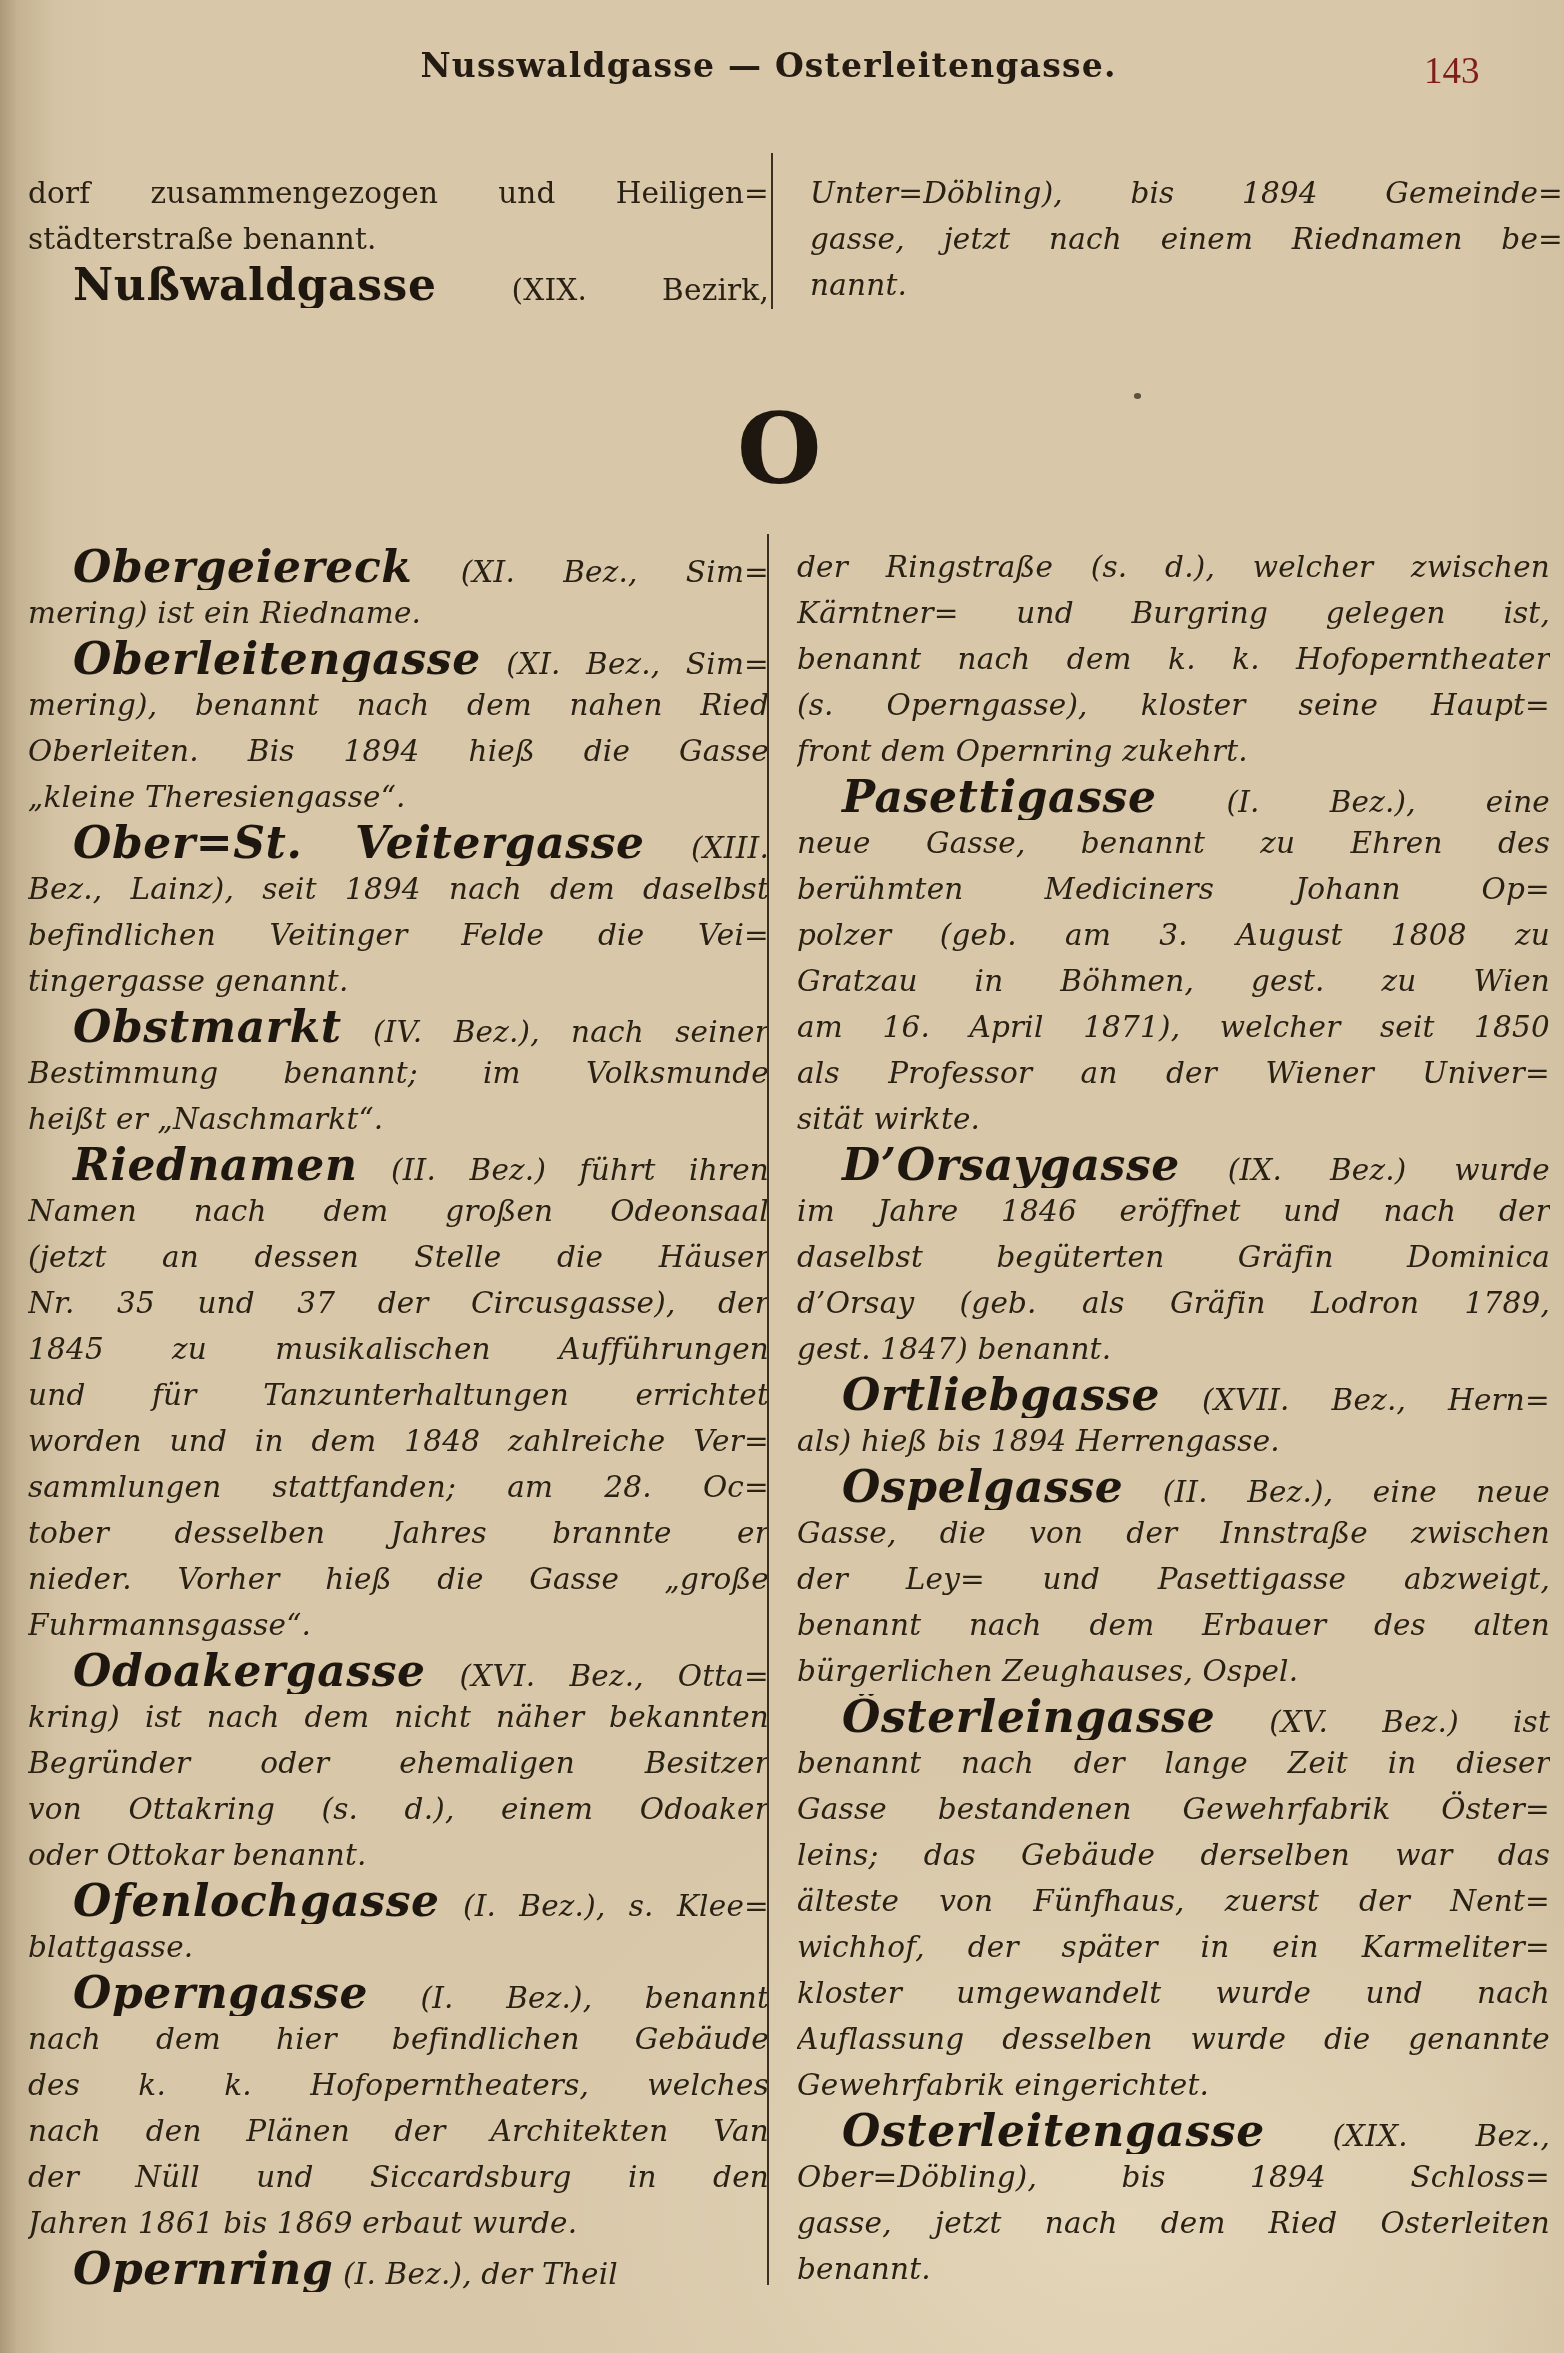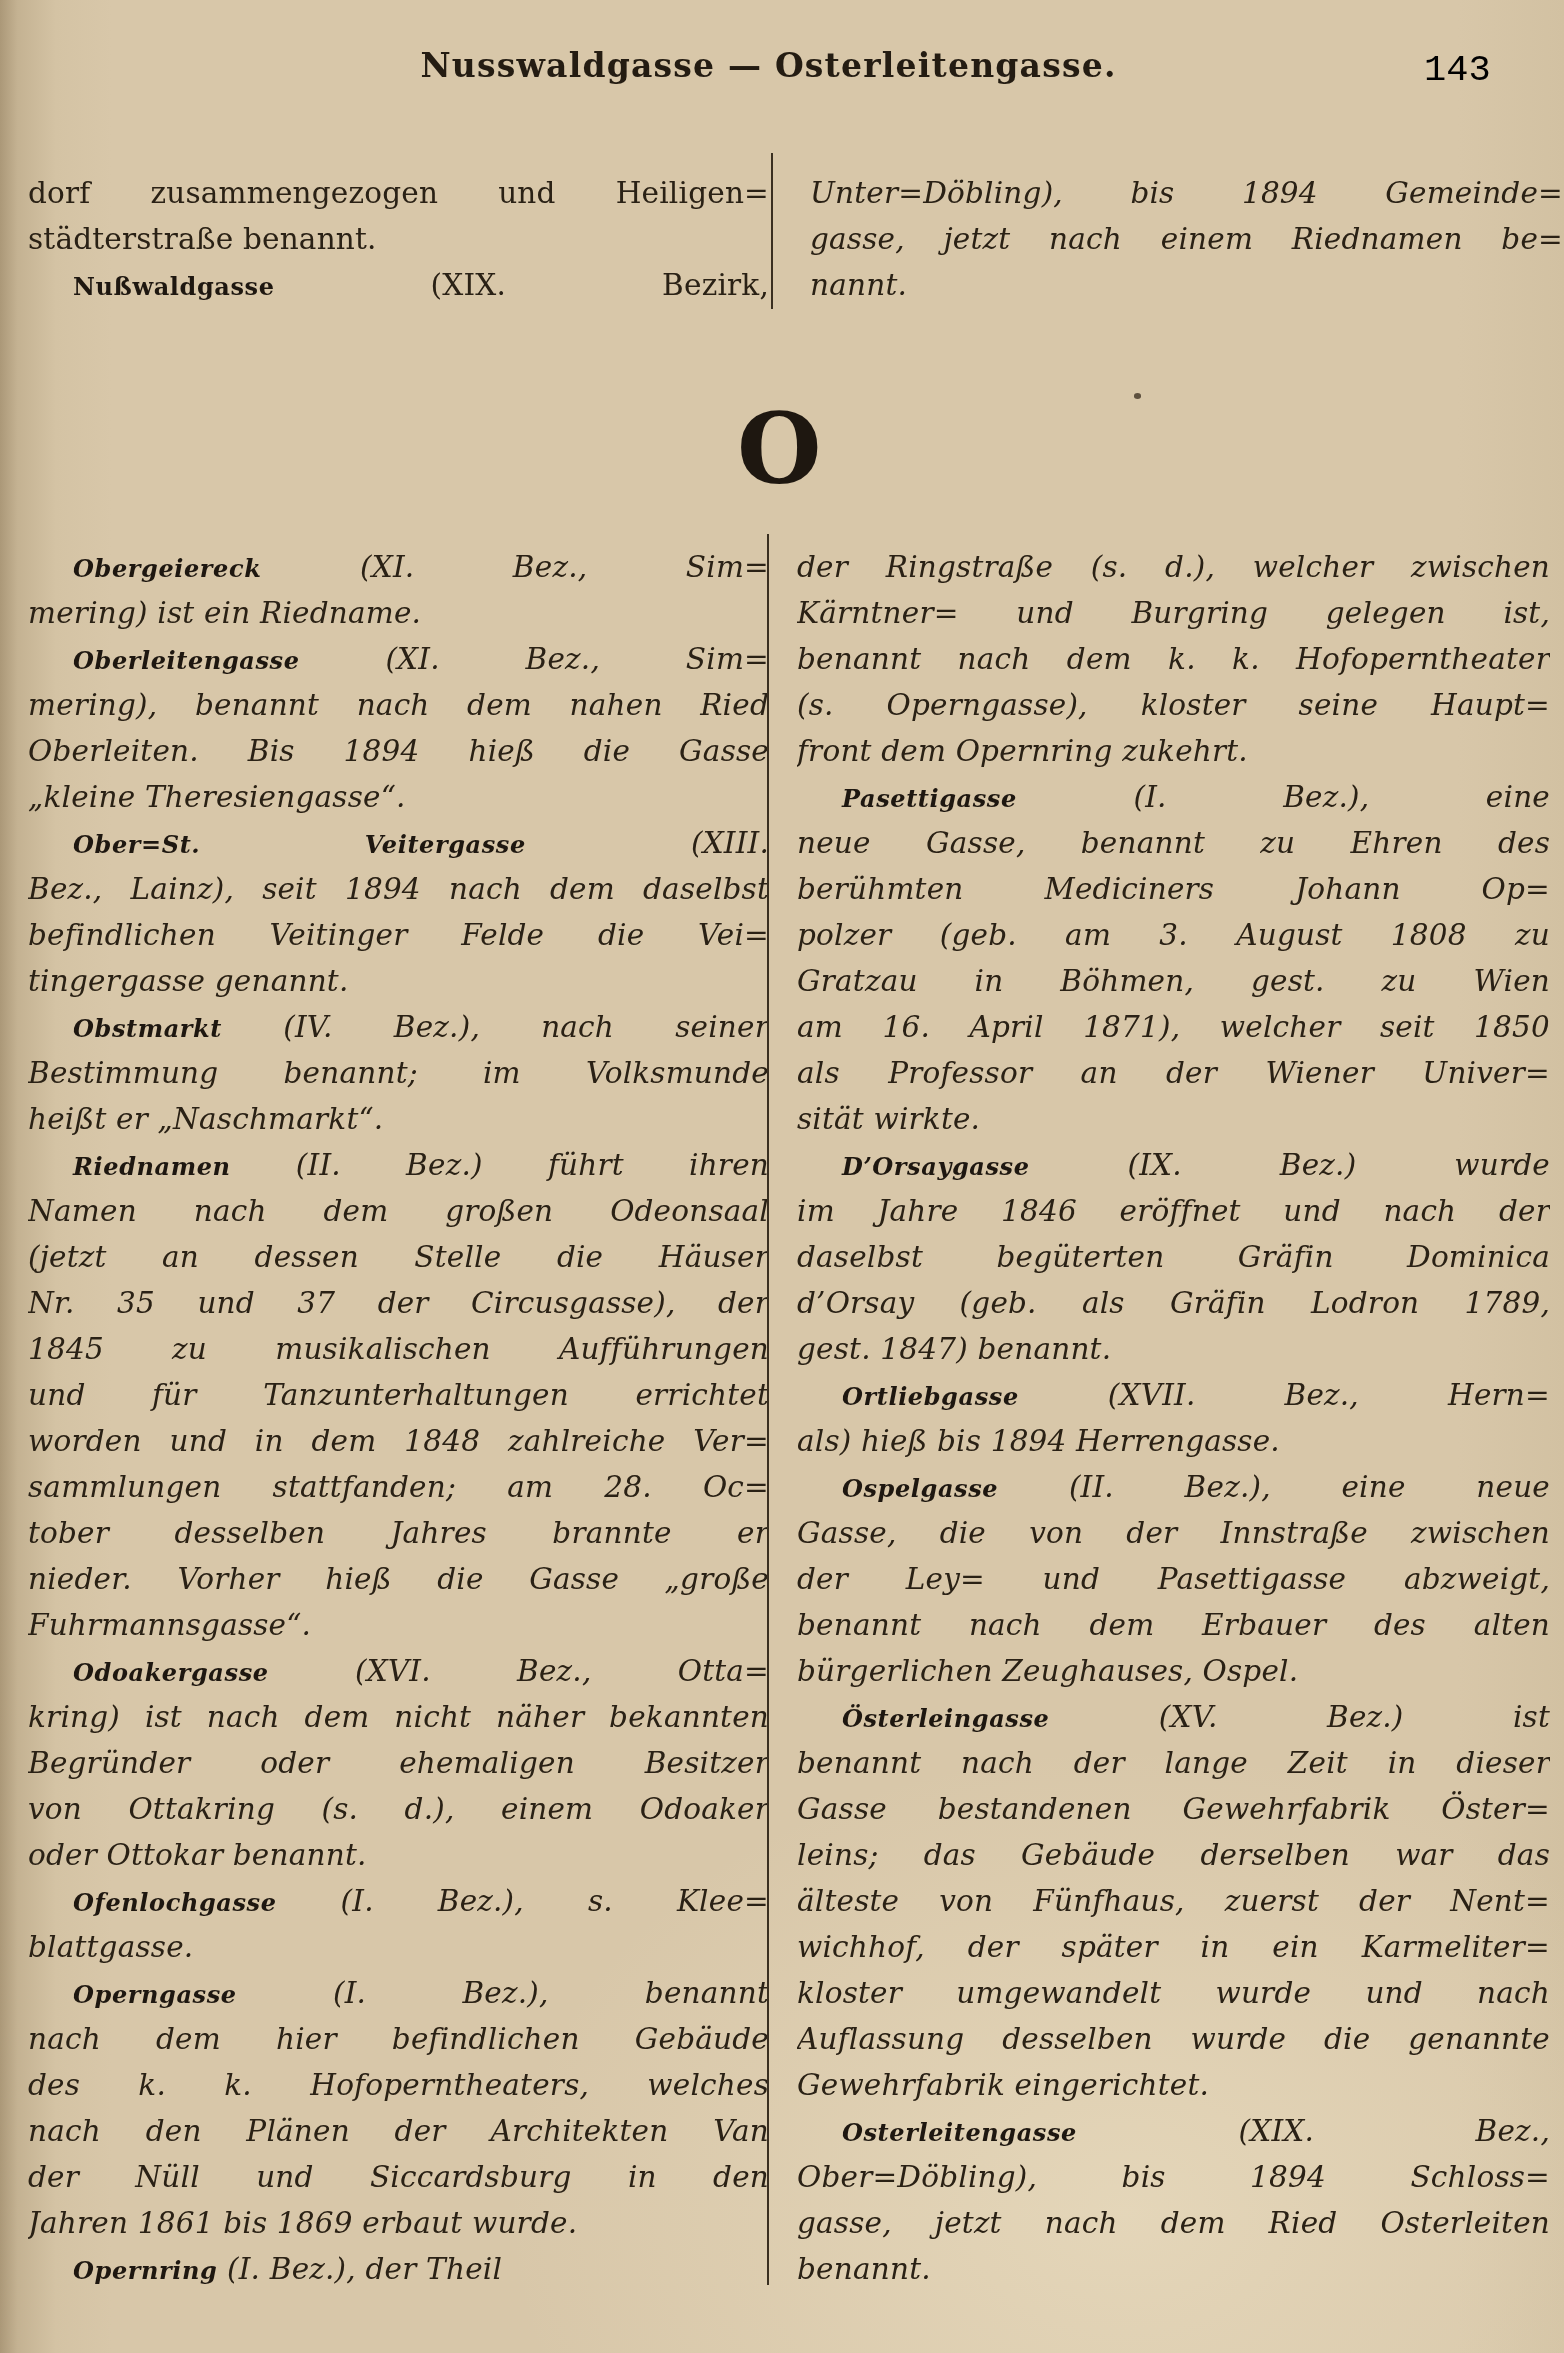--- a/index.html
+++ b/index.html
@@ -11,31 +11,31 @@
       linear-gradient(90deg,#ab9878 0px,#c4b292 17.5px,#d4c3a4 56px,#d8c7a9 112px,#d8c7a9 1458px,#d2c1a2 1564px),
       #d8c7a9;
     color:#2a2115;
   }
   .line{
     height:46px;line-height:46px;font-size:29.5px;overflow:hidden;
     letter-spacing:0.2px;white-space:normal;
   }
   .line.justify{text-align:justify;text-align-last:justify;text-justify:inter-word;}
   .line.indent{padding-left:45px;}
-  .head{font-weight:bold;font-size:24px;letter-spacing:0.6px;color:#1e1710;}
+  .head{font-weight:bold;font-size:44px;letter-spacing:0.6px;color:#1e1710;}
   .col{position:absolute;top:0;margin-top:12px;}
   .col.leftcol{left:0;width:741px;}
   .rule{position:absolute;width:2.4px;background:#3a2f20;}
   header .running-title{
     position:absolute;left:239px;top:46px;width:1059px;text-align:center;
     font-size:33px;font-weight:600;letter-spacing:1.2px;color:#241c12;
   }
   header .page-number{
-    position:absolute;left:1424px;top:49px;font-size:37px;color:#000000;
-    font-family:Liberation Mono, monospace;
+    position:absolute;left:1424px;top:49px;font-size:37px;color:#7f1d1d;
+    font-family:Liberation Serif, serif;
   }
   #top-section{position:absolute;left:28px;top:158px;width:1521px;height:159px;}
   #top-section .rightcol{left:782px;width:753px;font-style:italic;}
   #top-rule{left:743px;top:-4.8px;height:156px;}
   #initial{
     position:absolute;left:737px;top:402px;width:80px;height:104px;
     text-align:center;font-size:97px;line-height:94px;font-weight:bold;color:#1e1710;
   }
   #main-section{position:absolute;left:28px;top:532px;width:1521px;height:1768px;font-style:italic;}
   #main-section .rightcol{left:769px;width:753px;}

